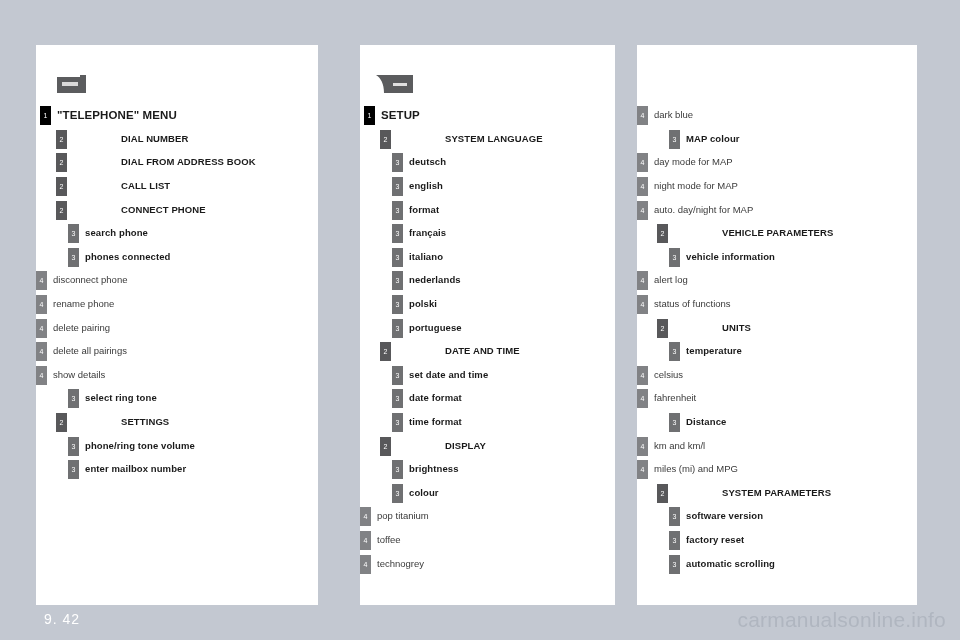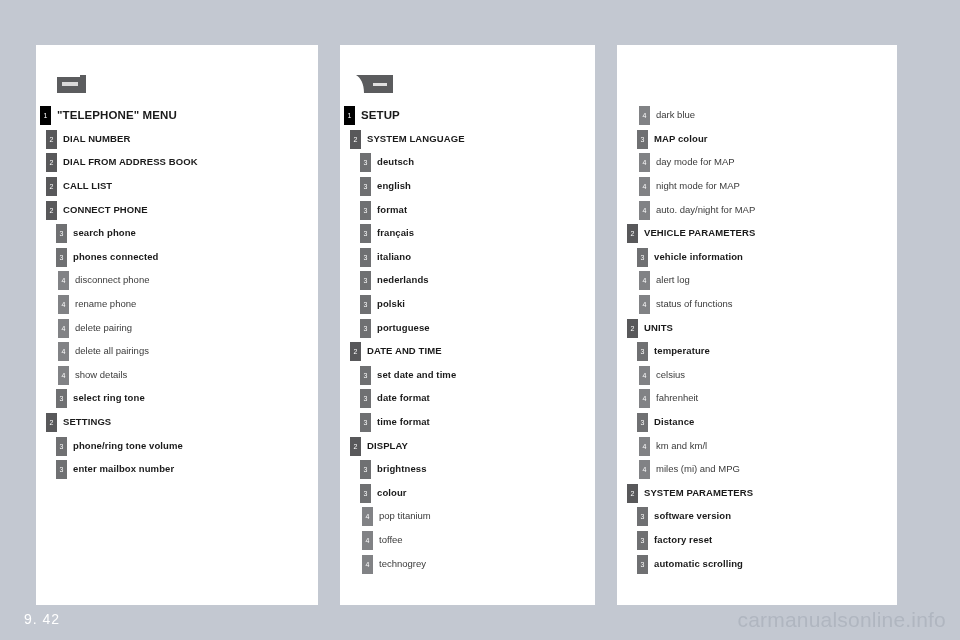--- a/index.html
+++ b/index.html
@@ -31,21 +31,21 @@
     display: flex;
     gap: 22px;
   }
 
   .panel {
     background: #ffffff;
     position: relative;
     overflow: hidden;
   }
   .panel.col1 { width: 282px; }
-  .panel.col2 { width: 255px; }
+  .panel.col2 { width: 255px; margin-left: 20px; }
   .panel.col3 { width: 280px; }
 
   
   .icon-tab {
     position: absolute;
     top: 29px;
     height: 22px;
   }
   .icon-tab.phone-tab { left: 20px; width: 31px; }
   .icon-tab.setup-tab { left: 16px; width: 38px; }
@@ -96,27 +96,27 @@
     color: #1a1a1a;
     white-space: nowrap;
   }
   .lbl1 { font-size: 11.5px; font-weight: bold; letter-spacing: 0.1px; }
   .lbl2 { font-size: 9.5px; font-weight: bold; letter-spacing: 0.1px; }
   .lbl3 { font-size: 9.5px; font-weight: bold; letter-spacing: 0.1px; }
   .lbl4 { font-size: 9.5px; font-weight: normal; color: #3a3a3a; }
 
   
   .ind1 { padding-left: 4px; }
-  .ind2 { padding-left: 10px; }
-  .ind3 { padding-left: 20px; }
-  .ind4 { padding-left: 22px; }
+  .ind2 { padding-left: 20px; gap: 48px; }
+  .ind3 { padding-left: 32px; }
+  .ind4 { }
 
   .page-number {
     position: absolute;
-    left: 24px;
+    left: 44px;
     top: 611px;
     color: #ffffff;
     font-size: 14px;
     letter-spacing: 1px;
     font-family: "Liberation Sans", sans-serif;
   }
 
   .watermark {
     position: absolute;
     right: 14px;

